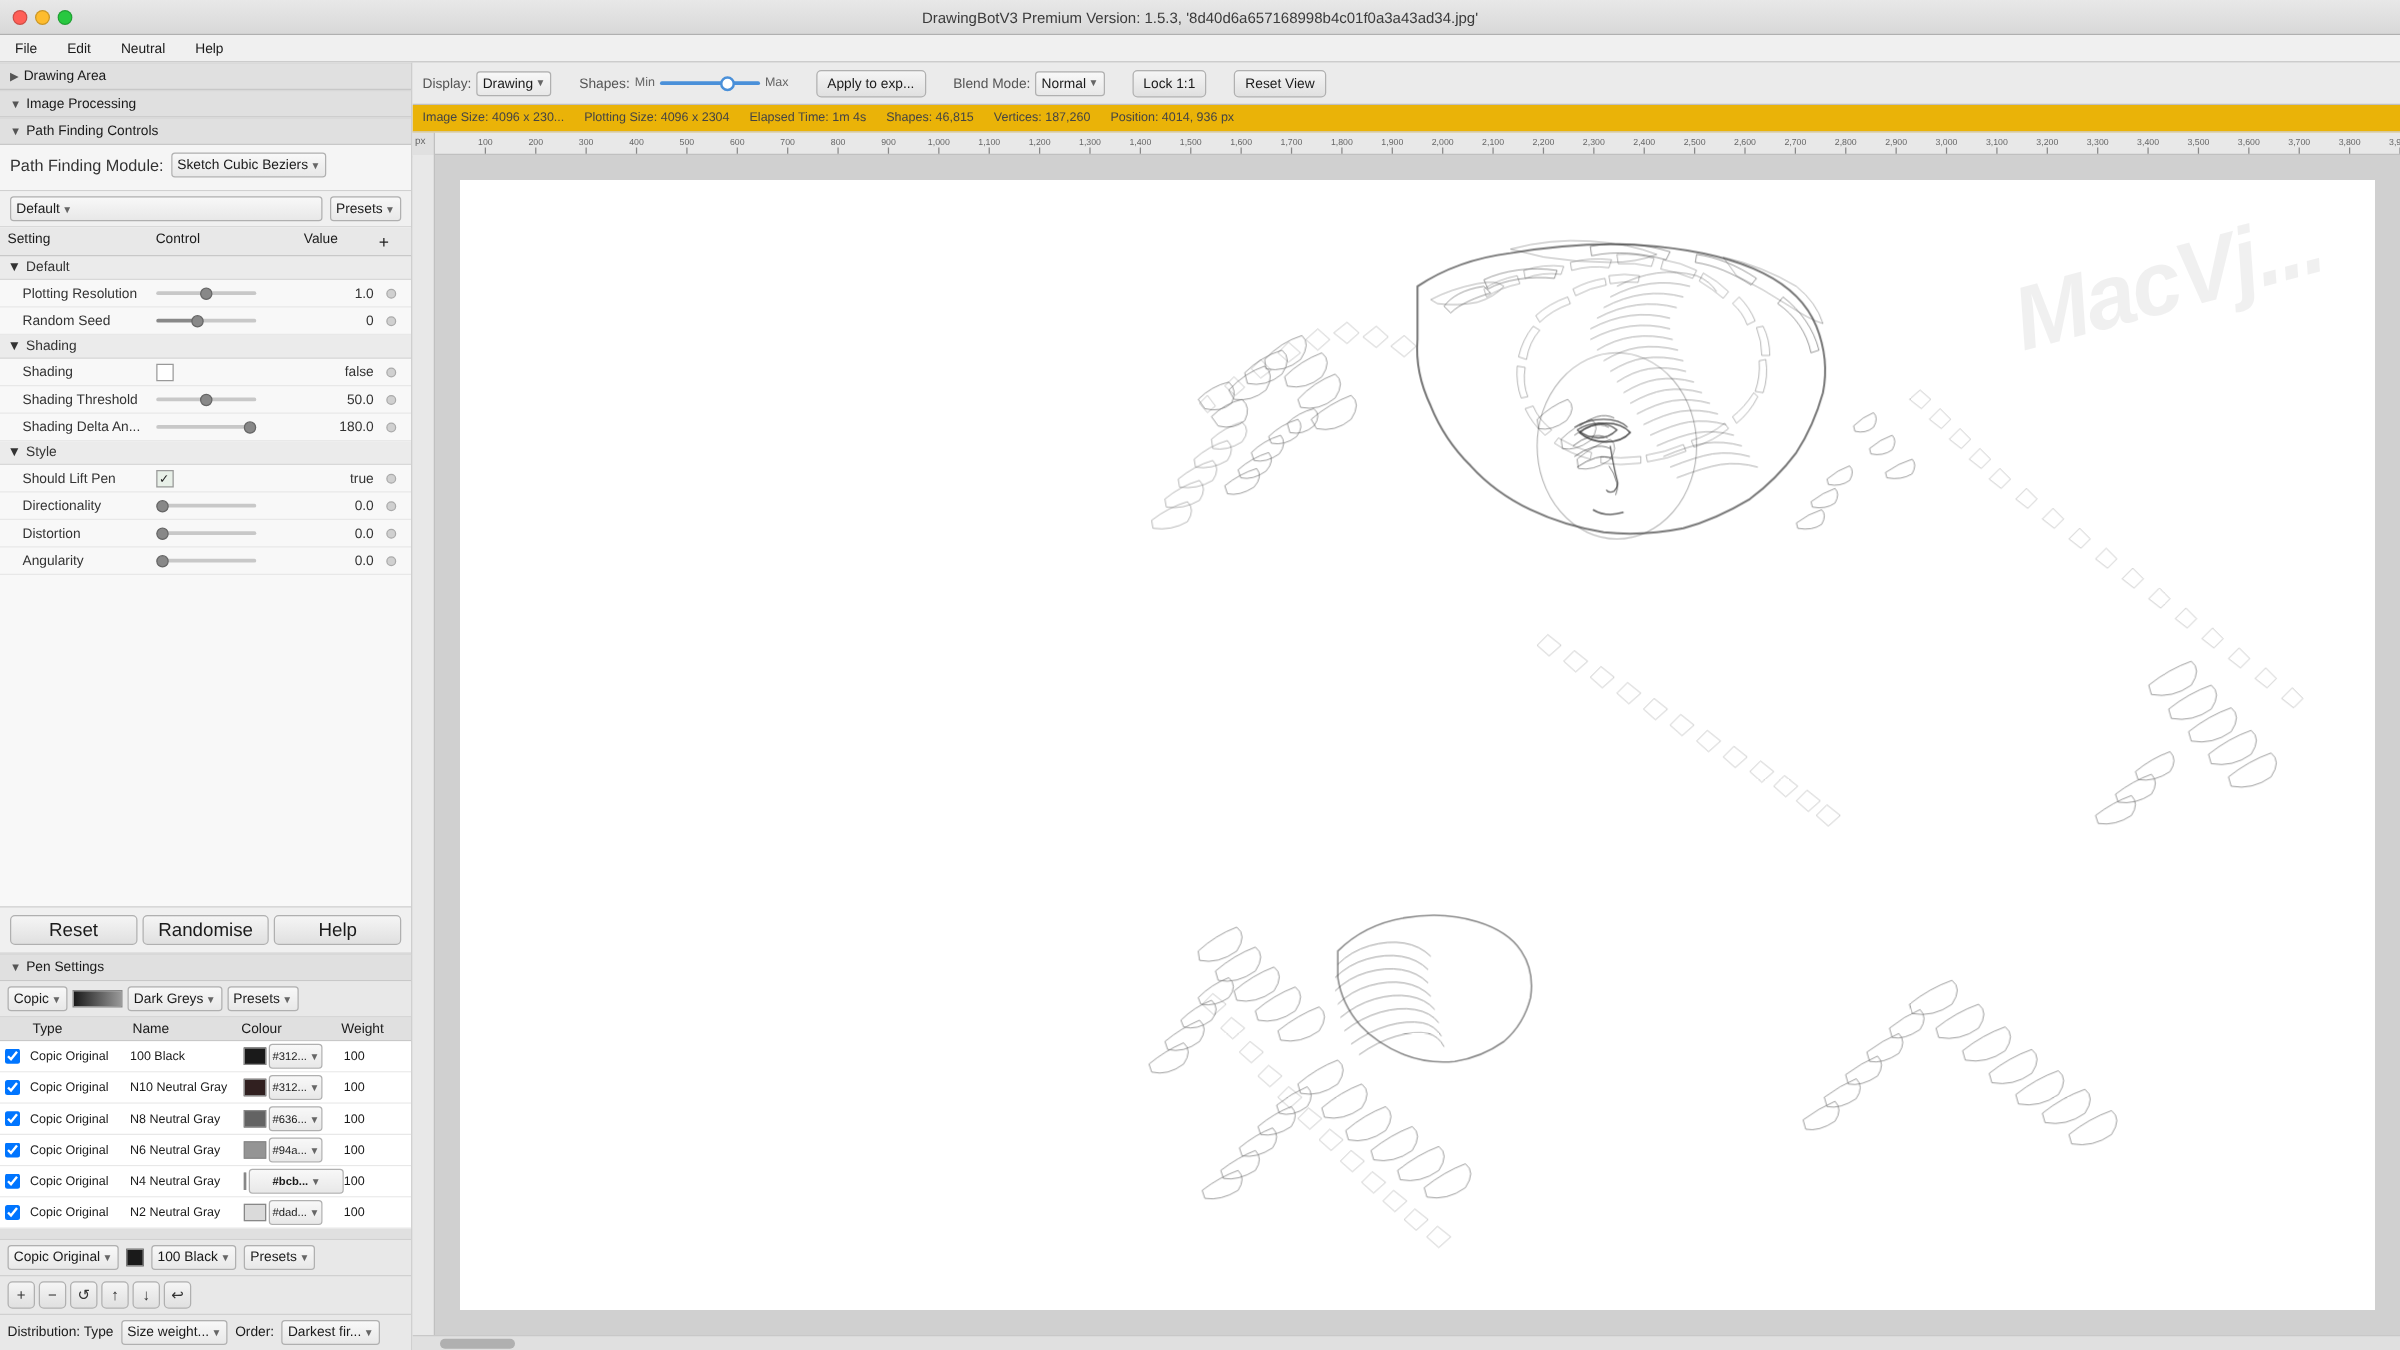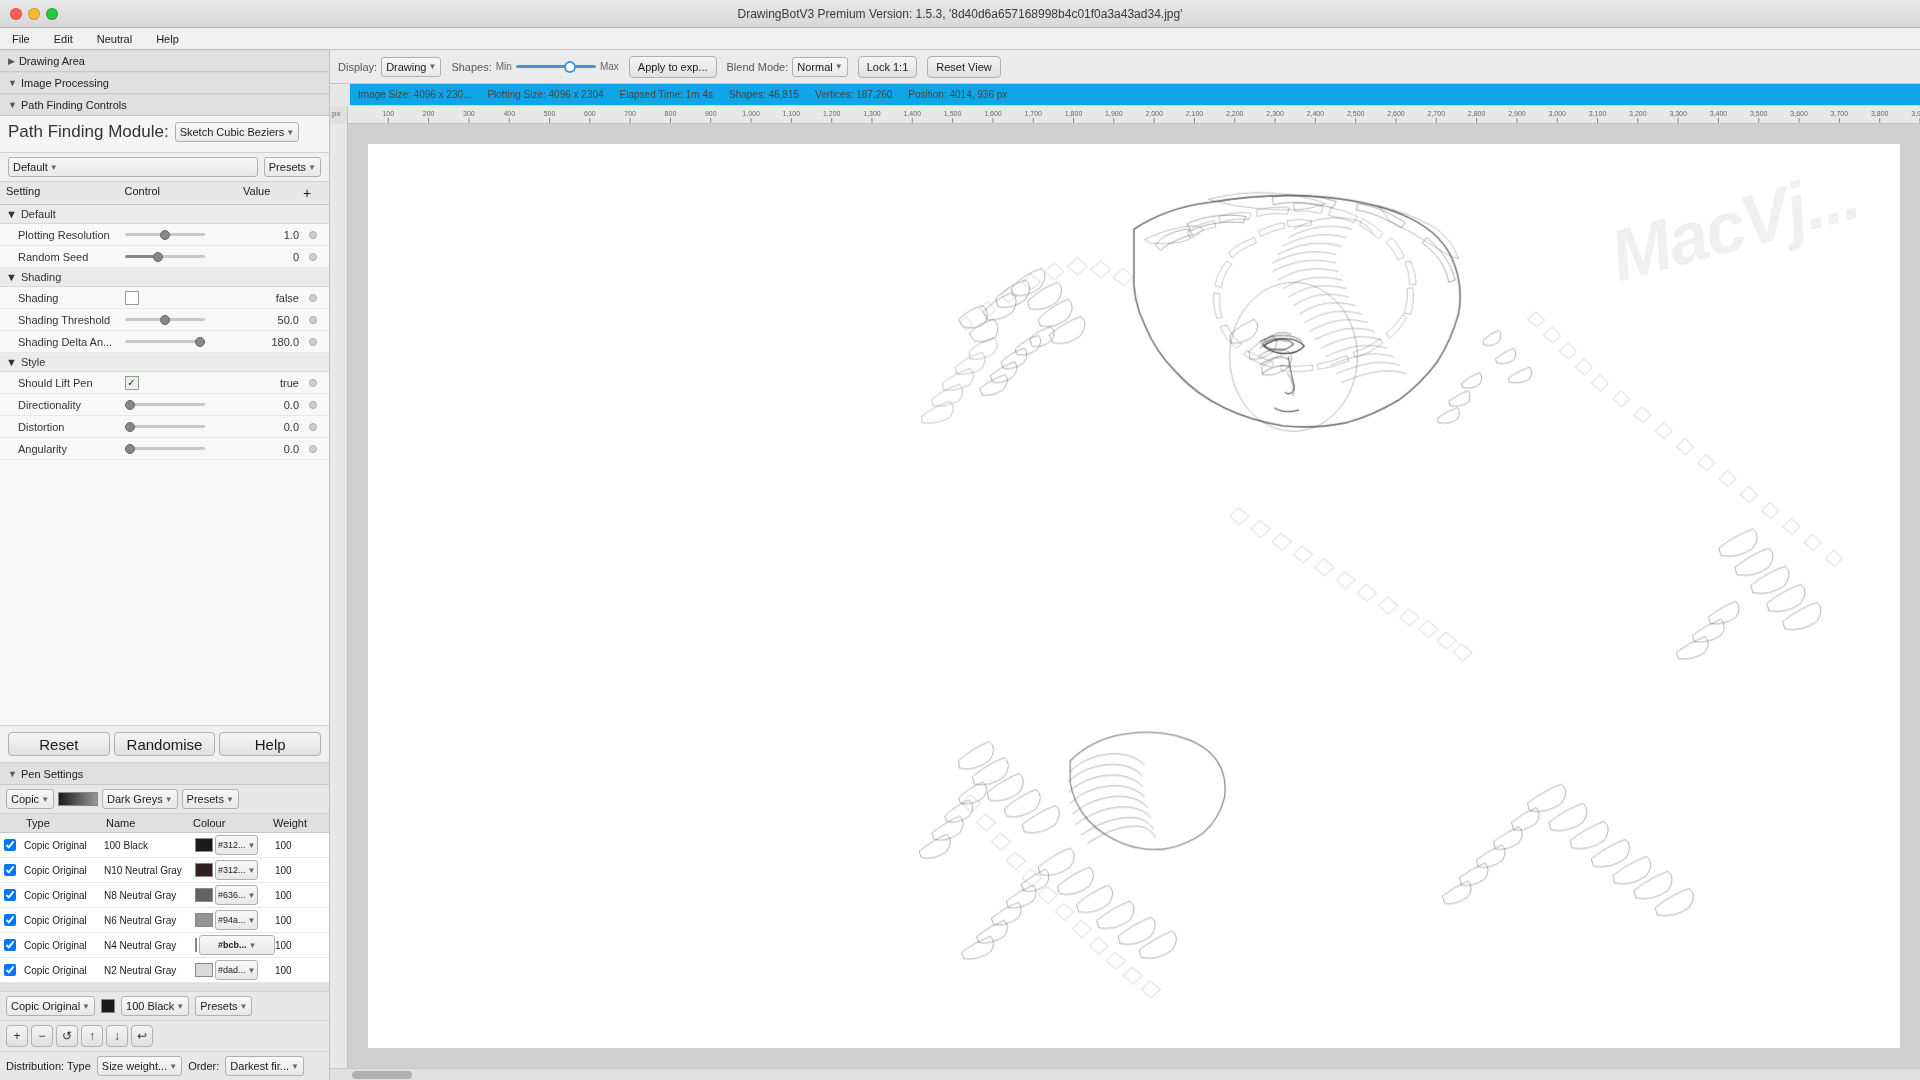--- a/index.html
+++ b/index.html
@@ -107,21 +107,21 @@
       background: #f5f5f5;
       border-bottom: 1px solid #d0d0d0;
     }
     .pfm-row {
       display: flex;
       align-items: center;
       gap: 6px;
       margin-bottom: 4px;
     }
     .pfm-label {
-      font-size: 17px;
+      font-size: 13px;
       color: #333;
       white-space: nowrap;
     }
 
     
     .preset-row {
       display: flex;
       align-items: center;
       gap: 6px;
       padding: 4px 8px;
@@ -353,21 +353,21 @@
       overflow: hidden;
     }
 
     .canvas-toolbar {
       height: 34px;
       background: #ebebeb;
       border-bottom: 1px solid #c0c0c0;
       display: flex;
       align-items: center;
       padding: 0 8px;
-      gap: 10px;
+      gap: 22px;
       flex-shrink: 0;
     }
 
     .toolbar-group {
       display: flex;
       align-items: center;
       gap: 4px;
     }
 
     .toolbar-label {
@@ -399,30 +399,29 @@
       border: 1px solid #b0b0b0;
       background: linear-gradient(to bottom, #f5f5f5, #e0e0e0);
       font-size: 11px;
       cursor: pointer;
       padding: 0 8px;
       color: #1a1a1a;
     }
 
     .info-bar {
       height: 22px;
-      background: #0ea5e9;
+      background: #eab308;
       border-bottom: 1px solid #d0d0d0;
       display: flex;
       align-items: center;
       padding: 0 8px;
       gap: 16px;
       font-size: 10px;
       color: #444;
       flex-shrink: 0;
-      margin-left: 20px;
     }
 
     
     .canvas-with-rulers {
       flex: 1;
       display: flex;
       flex-direction: column;
       overflow: hidden;
     }
 

